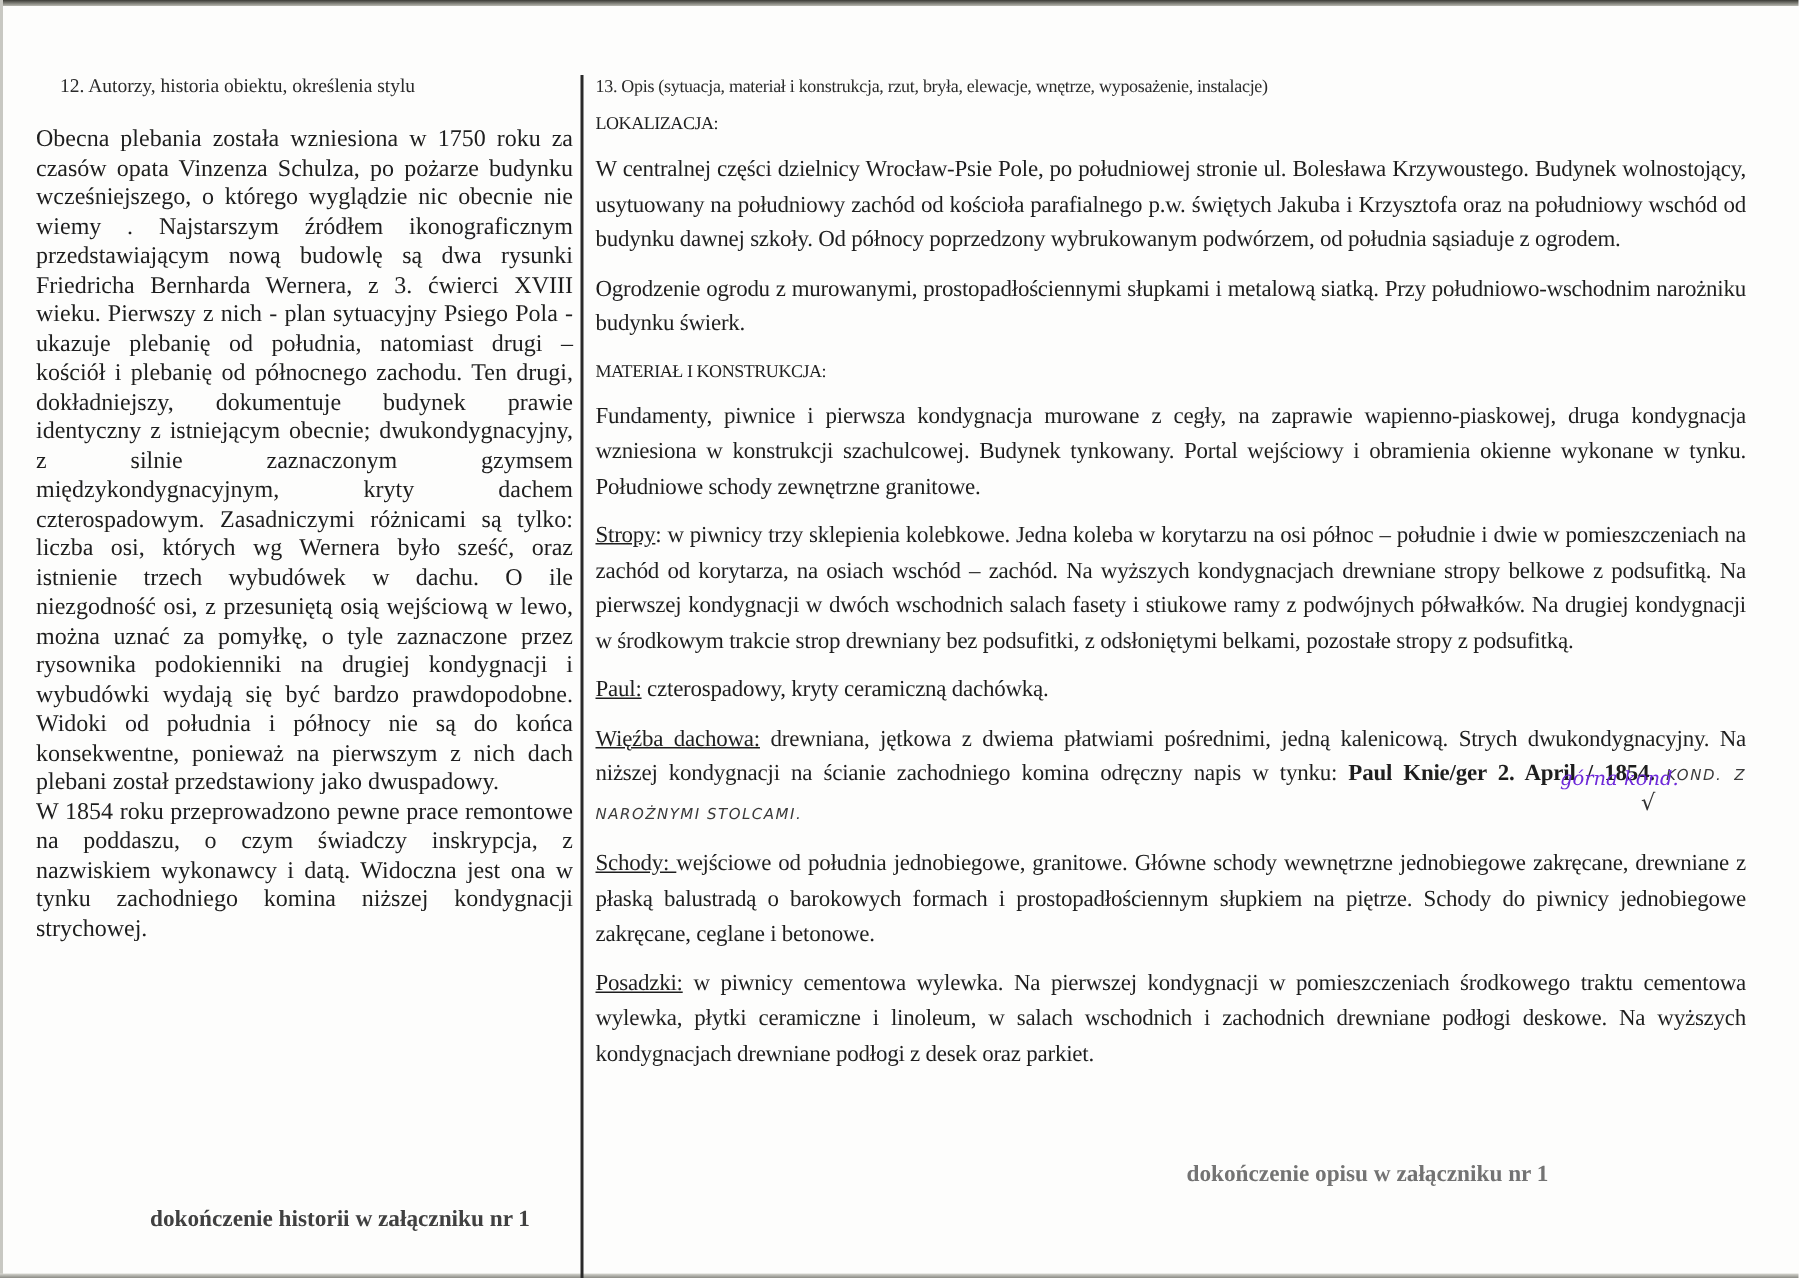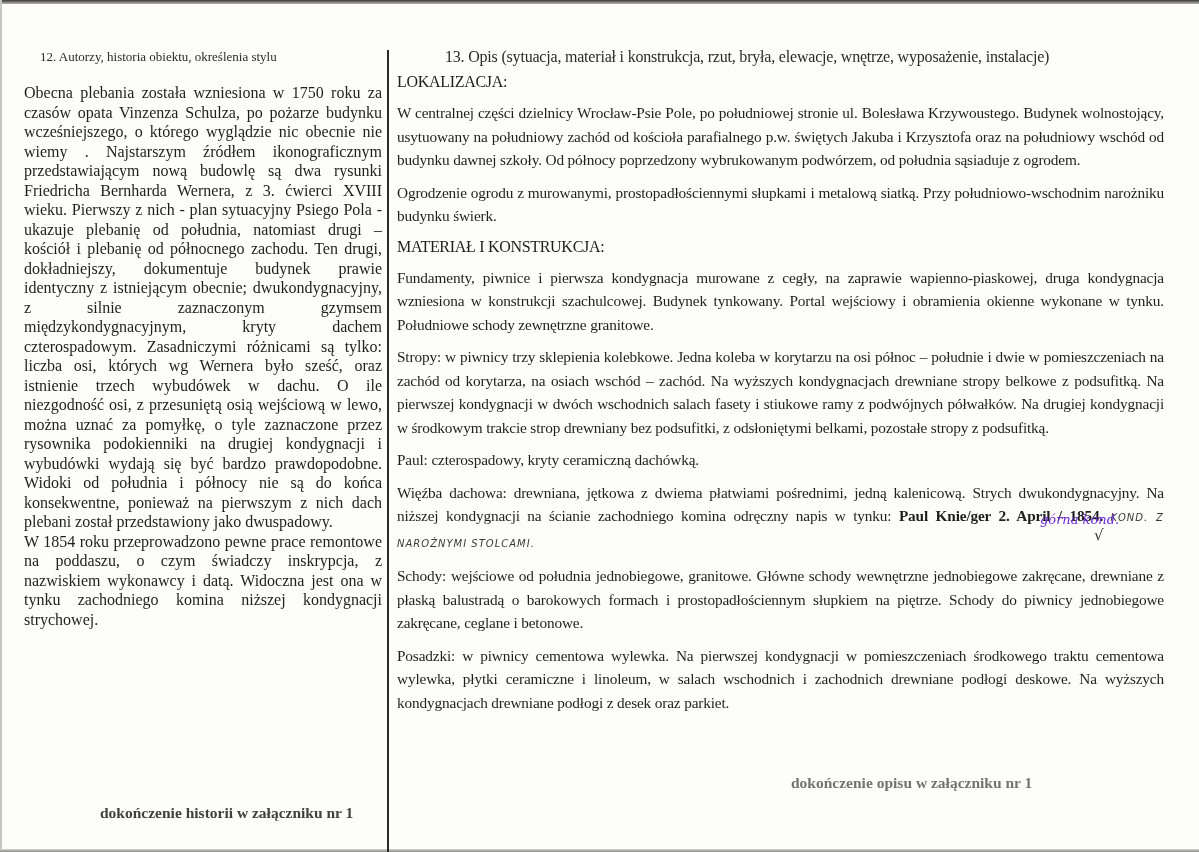--- a/index.html
+++ b/index.html
@@ -29,44 +29,43 @@
   }
   .col-right {
     position:absolute; left:397px; top:48px; width:767px;
   }
   .section-header {
     font-size:13px; line-height:18px; margin:0 0 18px 0;
     color:#2a2a2a;
   }
   .col-left .section-header { padding-left:16px; margin-bottom:17px; }
   .col-right .section-header {
-    font-size:16px; letter-spacing:-0.2px; margin-bottom:6px;
+    font-size:12px; letter-spacing:-0.2px; margin-bottom:6px;
     font-stretch:condensed;
-    margin-left:48px;
   }
   .history p {
     margin:0; font-size:16px; line-height:19.5px; text-align:justify;
     text-align-last:left;
   }
   .history .para2 { margin-top:0; }
   .history .para3 { margin-top:0; }
   .footer-left {
     position:absolute; left:100px; top:804px; font-size:15.5px; font-weight:bold; color:#404040;
   }
   .footer-right {
     position:absolute; left:791px; top:774px; font-size:15.5px; font-weight:bold; color:#737373;
   }
   .desc .heading {
-    font-size:16px; line-height:20px; margin:0 0 9px 0; letter-spacing:-0.3px;
+    font-size:12px; line-height:20px; margin:0 0 9px 0; letter-spacing:-0.3px;
   }
   .desc p {
     margin:0 0 9px 0; font-size:15.3px; line-height:23.5px; text-align:justify;
     letter-spacing:-0.15px;
   }
-  .desc .label { }
+  .desc .label { text-decoration:underline; }
   .handwriting {
     font-family:"DejaVu Sans", sans-serif; font-style:italic; font-size:10px;
     color:#3a3a3a; letter-spacing:1px;
   }
   .hw-above {
     position:absolute; left:1040px; top:512px; font-family:"DejaVu Serif", serif;
     font-style:italic; font-size:13px; color:#6d28d9;
   }
   .hw-check {
     position:absolute; left:1094px; top:526px; font-size:15px; color:#333;

